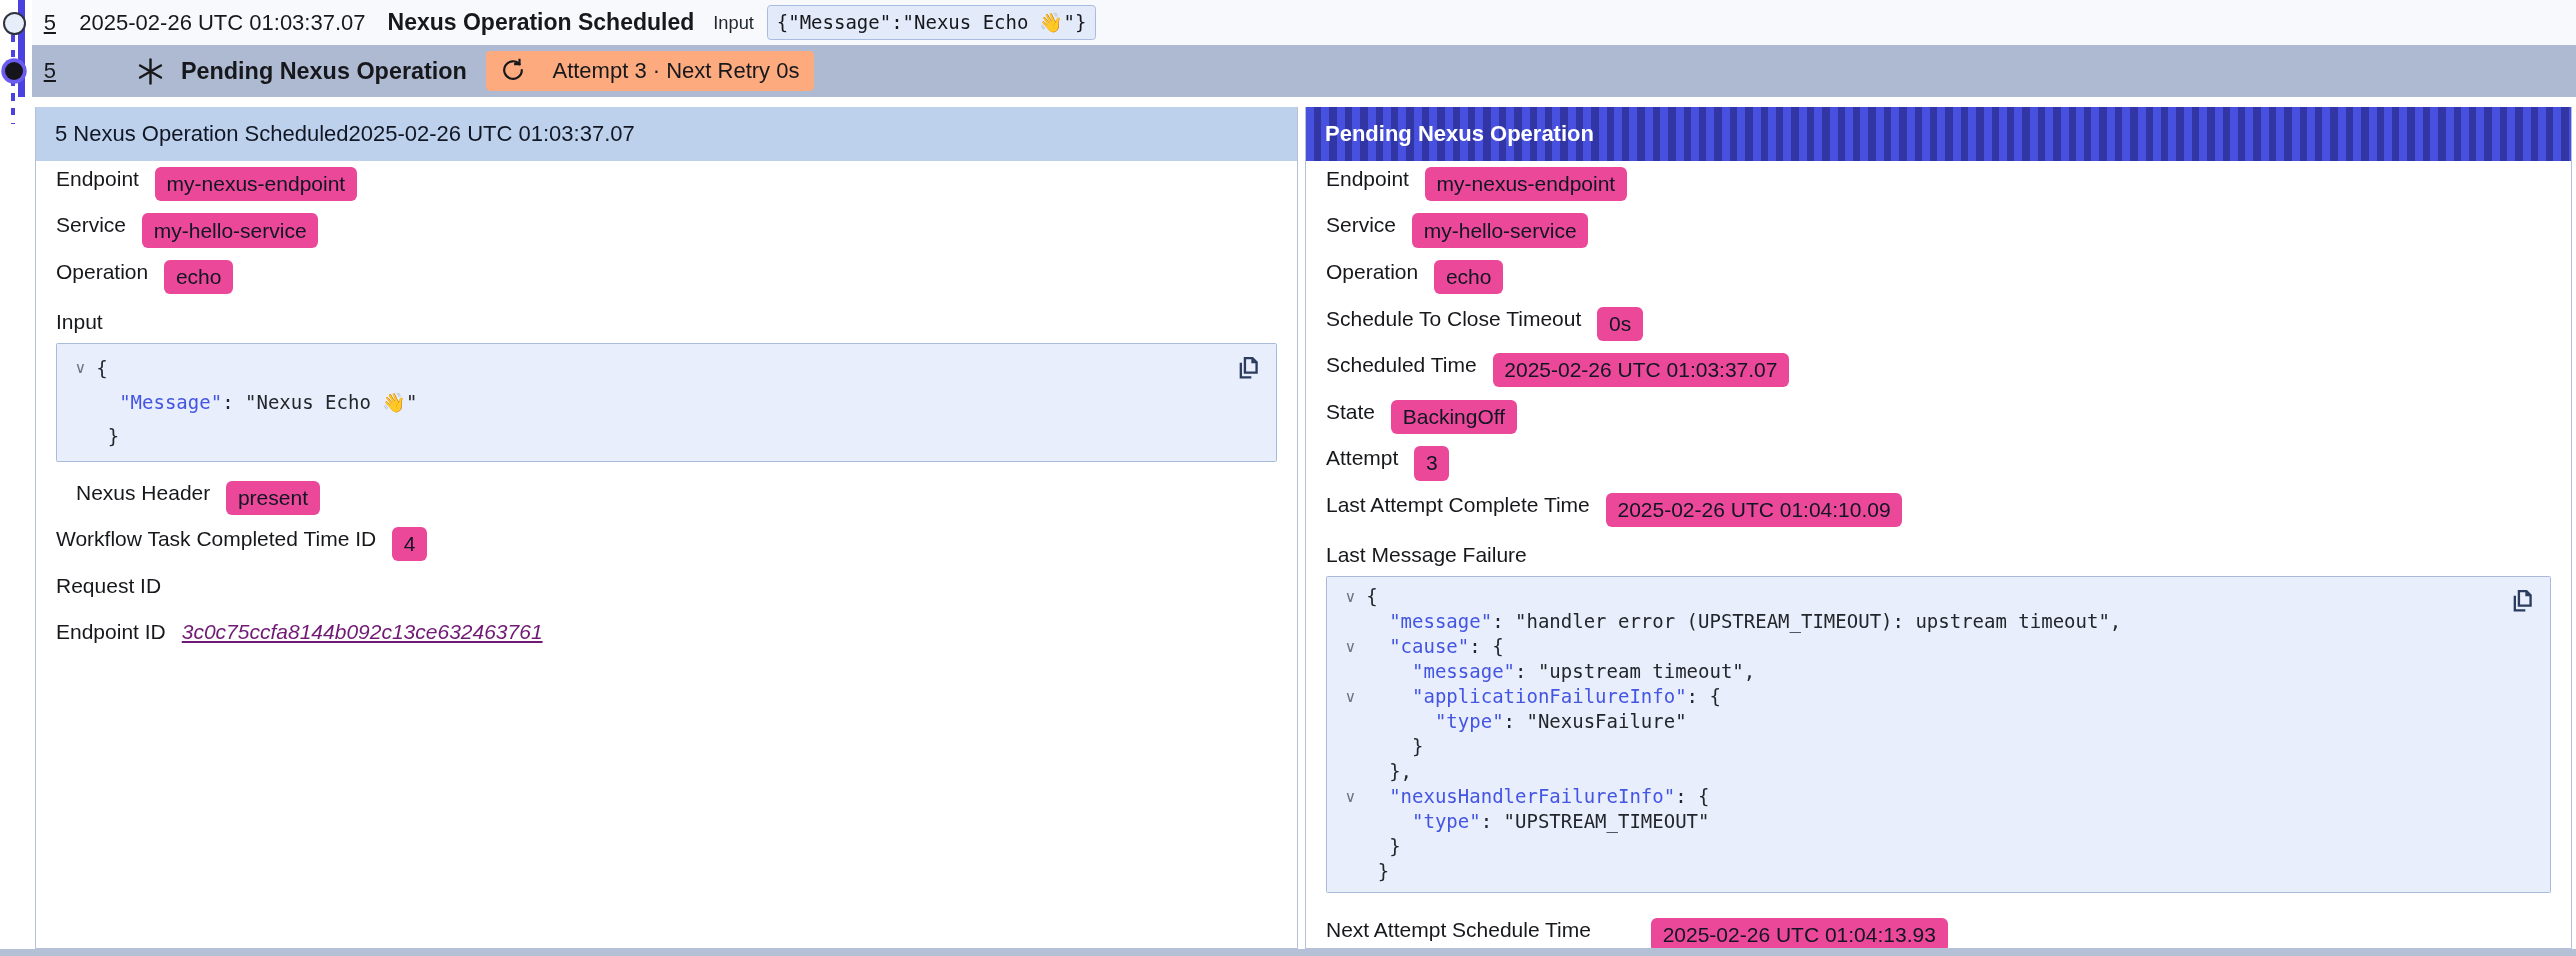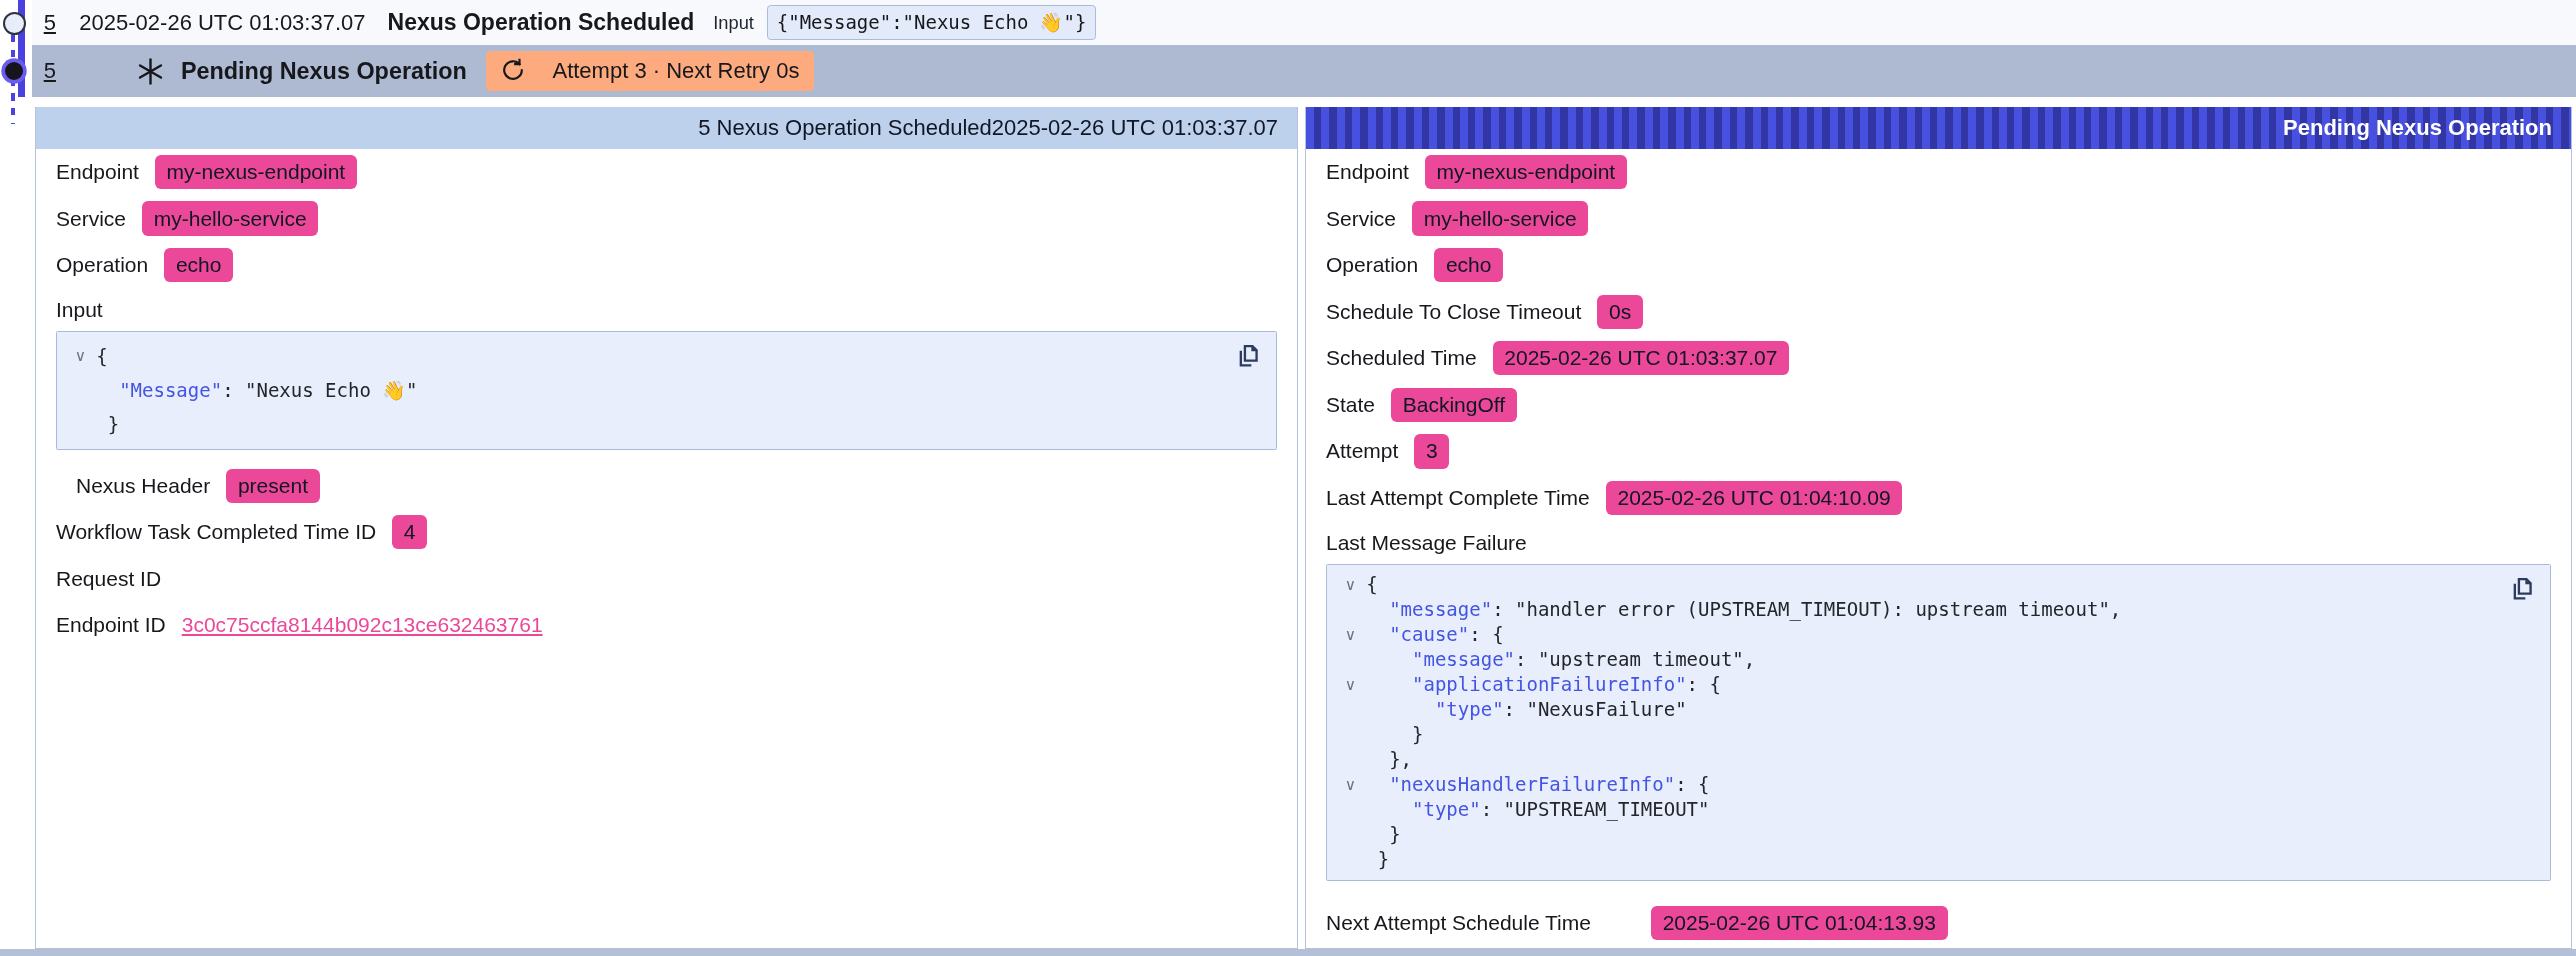--- a/index.html
+++ b/index.html
@@ -28,33 +28,33 @@
     background:#e3eafa; border:1.5px solid #a9bcdf; border-radius:3.7px; padding:5.1px 8.8px; color:#17181c; }
   .spinner { margin-left:80px; display:flex; align-items:center; }
   .ev-title2 { font-size:23.4px; font-weight:700; margin-left:16px; }
   .retry-badge { margin-left:19px; display:flex; align-items:center; gap:26px;
     background:#fcaa7e; border-radius:4.4px; padding:6.6px 14.6px; font-size:22px; color:#17181c; }
 
   
   .panel { position:absolute; top:107px; bottom:6.6px; background:#ffffff; border:1.5px solid #b4c1d6; border-top:none; overflow:hidden; }
   .panel-left { left:35px; width:1263px; }
   .panel-right { left:1305px; width:1267px; }
-  .panel-header { height:42px; display:flex; align-items:center; justify-content:flex-end;
+  .panel-header { height:54px; display:flex; align-items:center; justify-content:flex-start;
     padding:0 19px; font-size:22px; }
   .panel-header.plain { background:#bed1ec; font-weight:500; color:#101623; }
   .panel-header.striped {
     background:repeating-linear-gradient(90deg,#4750df 0 8px,#3236a5 8px 15.4px);
     color:#ffffff; font-weight:600; }
   .panel-body { padding:0 20px; }
 
-  .field { display:flex; align-items:center; min-height:34px; margin-top:12.4px; font-size:21px; }
+  .field { display:flex; min-height:34px; margin-top:12.4px; font-size:21px; }
   .panel-body .field:first-child { margin-top:5.9px; }
   .flabel { margin-right:16px; color:#17181c; }
   .badge { background:#ec4899; border-radius:5.9px; padding:5.1px 11.7px; font-size:21px; color:#101623; white-space:nowrap; }
-  .link-plain { color:#ec4899; text-decoration:underline; font-size:21px; cursor:pointer; }
+  .link-plain { color:#701a75; text-decoration:underline; font-size:21px; cursor:pointer;font-style:italic; }
   .section-label { margin-top:16px; font-size:21px; }
   .mt-block { margin-top:19px;margin-left:20px; }
   .mt-next { margin-top:25px;gap:44px; }
 
   
   .codeblock { position:relative; margin-top:8.8px; background:#e8eefb; border:1.5px solid #a9bbd8;
     border-radius:1.5px; padding:7.3px 51px 7.3px 7.3px; font-family:"DejaVu Sans Mono", monospace;
     font-size:19px; color:#23262b; }
   .codeblock.spaced .cl { line-height:34px; }
   .codeblock.tight .cl { line-height:25px; }

